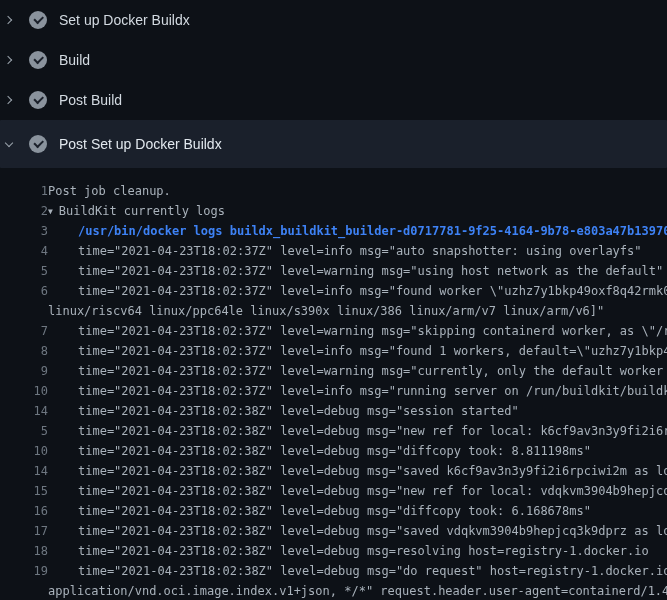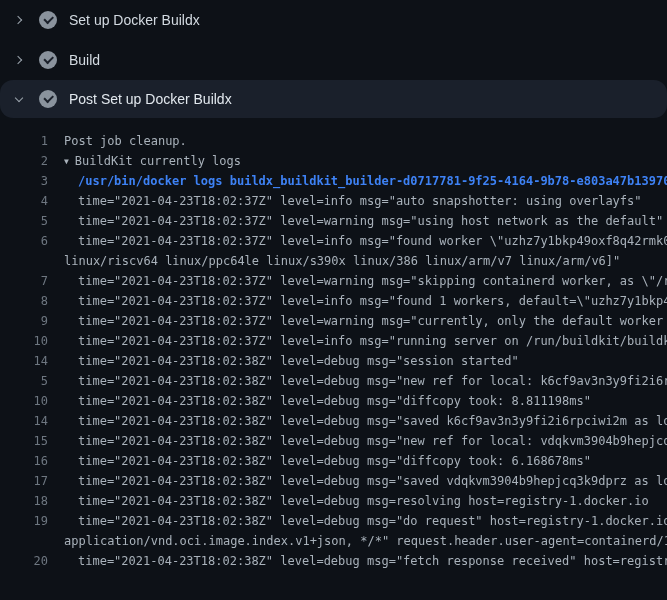--- a/index.html
+++ b/index.html
@@ -5,27 +5,27 @@
   * { margin:0; padding:0; box-sizing:border-box; }
   html,body { width:667px; height:600px; overflow:hidden; }
   body {
     background:#0d1117;
     font-family:"Liberation Sans", sans-serif;
   }
   
   .steps { width:667px; }
   .step {
     display:flex; align-items:center;
-    height:40px; padding-left:14px;
+    height:40px; padding-left:4px;
     cursor:pointer;
   }
   .step.expanded {
     background:#1a202b;
-    border-radius:13px;
-    height:38px;
+    border-radius:1px;
+    height:48px;
     margin-bottom:2px;
   }
   .chev-box { width:11px; height:11px; flex:none; margin-right:14px; position:relative; }
   .chev {
     position:absolute; left:1px; top:2px;
     width:6px; height:6px;
     border-right:1.6px solid #9aa3ac;
     border-bottom:1.6px solid #9aa3ac;
   }
   .chev.right { transform:rotate(-45deg); }
@@ -55,21 +55,21 @@
     font-size:12px;
     width:900px; 
   }
   .row { display:flex; height:20px; line-height:20px; white-space:pre; }
   .ln {
     width:48px; flex:none;
     text-align:right;
     color:#6e7781;
     cursor:pointer;
   }
-  .txt { margin-left:16px; color:#a9b2bb; }
+  .txt { color:#a9b2bb; }
   .txt.ind { margin-left:30px; }
   .txt.command { color:#3e82f5; font-weight:bold; }
   .tri {
     display:inline-block;
     font-size:8px;
     color:#a9b2bb;
     margin-right:6px;
     vertical-align:1px;
   }
 </style>
@@ -83,20 +83,27 @@
       </span>
       <span class="check"></span>
       <span class="step-label">Set up Docker Buildx</span>
     </div>
     <div class="step">
       <span class="chev-box">
         <span class="chev right"></span>
       </span>
       <span class="check"></span>
       <span class="step-label">Build</span>
+    </div>
+    <div class="step">
+      <span class="chev-box">
+        <span class="chev right"></span>
+      </span>
+      <span class="check"></span>
+      <span class="step-label">Post Build</span>
     </div>
     <div class="step expanded">
       <span class="chev-box">
         <span class="chev down"></span>
       </span>
       <span class="check"></span>
       <span class="step-label">Post Set up Docker Buildx</span>
     </div>
   </div>
 <div class="log" id="log">

